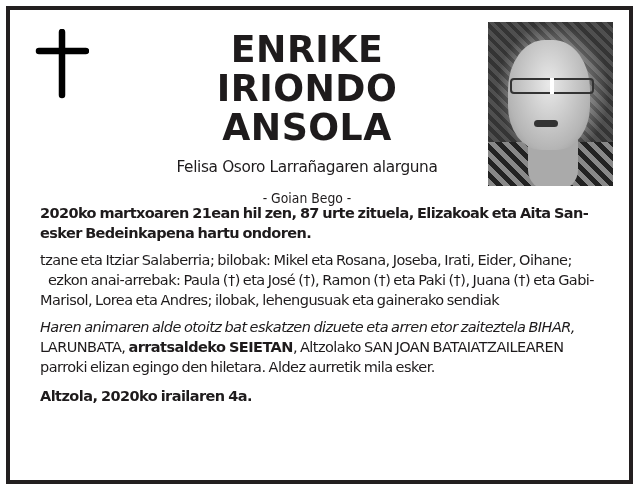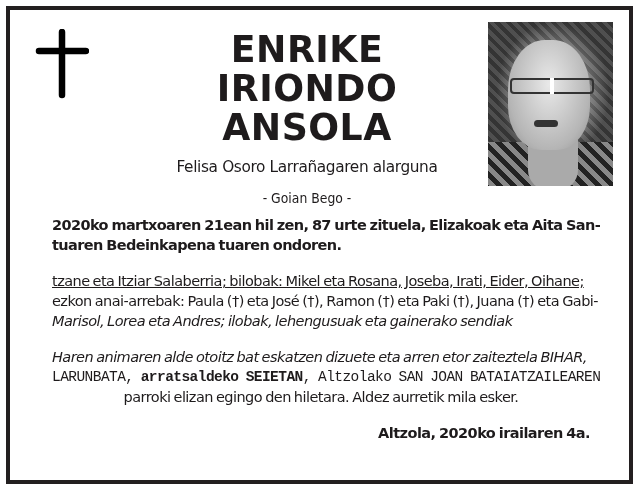--- a/index.html
+++ b/index.html
@@ -25,25 +25,25 @@
   .photo .glasses { position: absolute; left: 22px; top: 56px; width: 84px; height: 16px;
                     border: 2px solid #333; border-radius: 4px; box-sizing: border-box; }
   .photo .glasses::after { content: ""; position: absolute; left: 38px; top: -2px; width: 4px; height: 16px; background: #fff; }
   .photo .mouth { position: absolute; left: 46px; top: 98px; width: 24px; height: 7px; background: #333; border-radius: 4px; }
   .photo .jacket { position: absolute; left: 0; top: 120px; width: 125px; height: 50px;
                    background: repeating-linear-gradient(45deg, #222 0 5px, #888 5px 10px); }
   .photo .neck { position: absolute; left: 40px; top: 118px; width: 50px; height: 50px; background: #aaa; border-radius: 0 0 20px 20px; }
   .body { position: absolute; left: 36px; top: 199px; width: 570px;
           font-family: "DejaVu Sans", sans-serif; font-size: 14.5px; line-height: 20px;
           letter-spacing: -0.55px; word-spacing: -1px; }
-  .body p { margin: 16px; }
+  .body p { margin: 4px; }
   .p1 { font-weight: bold; letter-spacing: -0.6px; }
   .p2 { margin-top: 7px !important; }
   .p3 { margin-top: 7px !important; }
-  .p4 { margin-top: 9px !important; font-weight: bold; text-align: right; }
+  .p4 { margin-top: 9px !important; font-weight: bold; }
   .line { display: block; white-space: nowrap; transform-origin: left center; }
   b { font-weight: bold; }
 </style>
 </head>
 <body>
 
 <div class="card"></div>
 
 <svg class="cross" viewBox="0 0 56 70">
   <line x1="29" y1="3" x2="29" y2="66" stroke="#000" stroke-width="6.5" stroke-linecap="round"></line>
@@ -62,26 +62,26 @@
   <div class="jacket"></div>
   <div class="neck"></div>
   <div class="face"></div>
   <div class="glasses"></div>
   <div class="mouth"></div>
 </div>
 
 <div class="body">
   <p class="p1">
     <span class="line" style="display: block;">2020ko martxoaren 21ean hil zen, 87 urte zituela, Elizakoak eta Aita San-</span>
-    <span class="line" style="display: block;">tuaren Bedeinkapena tuaren ondoren.</span>
+    <span class="line" style="display: block;">esker Bedeinkapena hartu ondoren.</span>
   </p>
   <p class="p2">
-    <span class="line" style="display: block; text-decoration: underline;">tzane eta Itziar Salaberria; bilobak: Mikel eta Rosana, Joseba, Irati, Eider, Oihane;</span>
-    <span class="line" style="display: block;">ezkon anai-arrebak: Paula (†) eta José (†), Ramon (†) eta Paki (†), Juana (†) eta Gabi-</span>
-    <span class="line" style="display: block; font-style: italic;">Marisol, Lorea eta Andres; ilobak, lehengusuak eta gainerako sendiak</span>
+    <span class="line" style="display: block;">tzane eta Itziar Salaberria; bilobak: Mikel eta Rosana, Joseba, Irati, Eider, Oihane;</span>
+    <span class="line" style="display: block; text-align: center;">ezkon anai-arrebak: Paula (†) eta José (†), Ramon (†) eta Paki (†), Juana (†) eta Gabi-</span>
+    <span class="line" style="display: block;">Marisol, Lorea eta Andres; ilobak, lehengusuak eta gainerako sendiak</span>
   </p>
   <p class="p3">
     <span class="line" style="display: block; font-style: italic;">Haren animaren alde otoitz bat eskatzen dizuete eta arren etor zaiteztela BIHAR,</span>
-    <span class="line" style="display: block; font-family: Liberation Mono, monospace;"><span>LARUNBATA, </span><b>arratsaldeko SEIETAN</b><span>, Altzolako SAN JOAN BATAIATZAILEAREN</span></span>
-    <span class="line" style="display: block; text-align: center;">parroki elizan egingo den hiletara. Aldez aurretik mila esker.</span>
+    <span class="line" style="display: block;"><span>LARUNBATA, </span><b>arratsaldeko SEIETAN</b><span>, Altzolako SAN JOAN BATAIATZAILEAREN</span></span>
+    <span class="line" style="display: block;">parroki elizan egingo den hiletara. Aldez aurretik mila esker.</span>
   </p>
   <p class="p4">Altzola, 2020ko irailaren 4a.</p>
 </div>
 
 </body></html>

